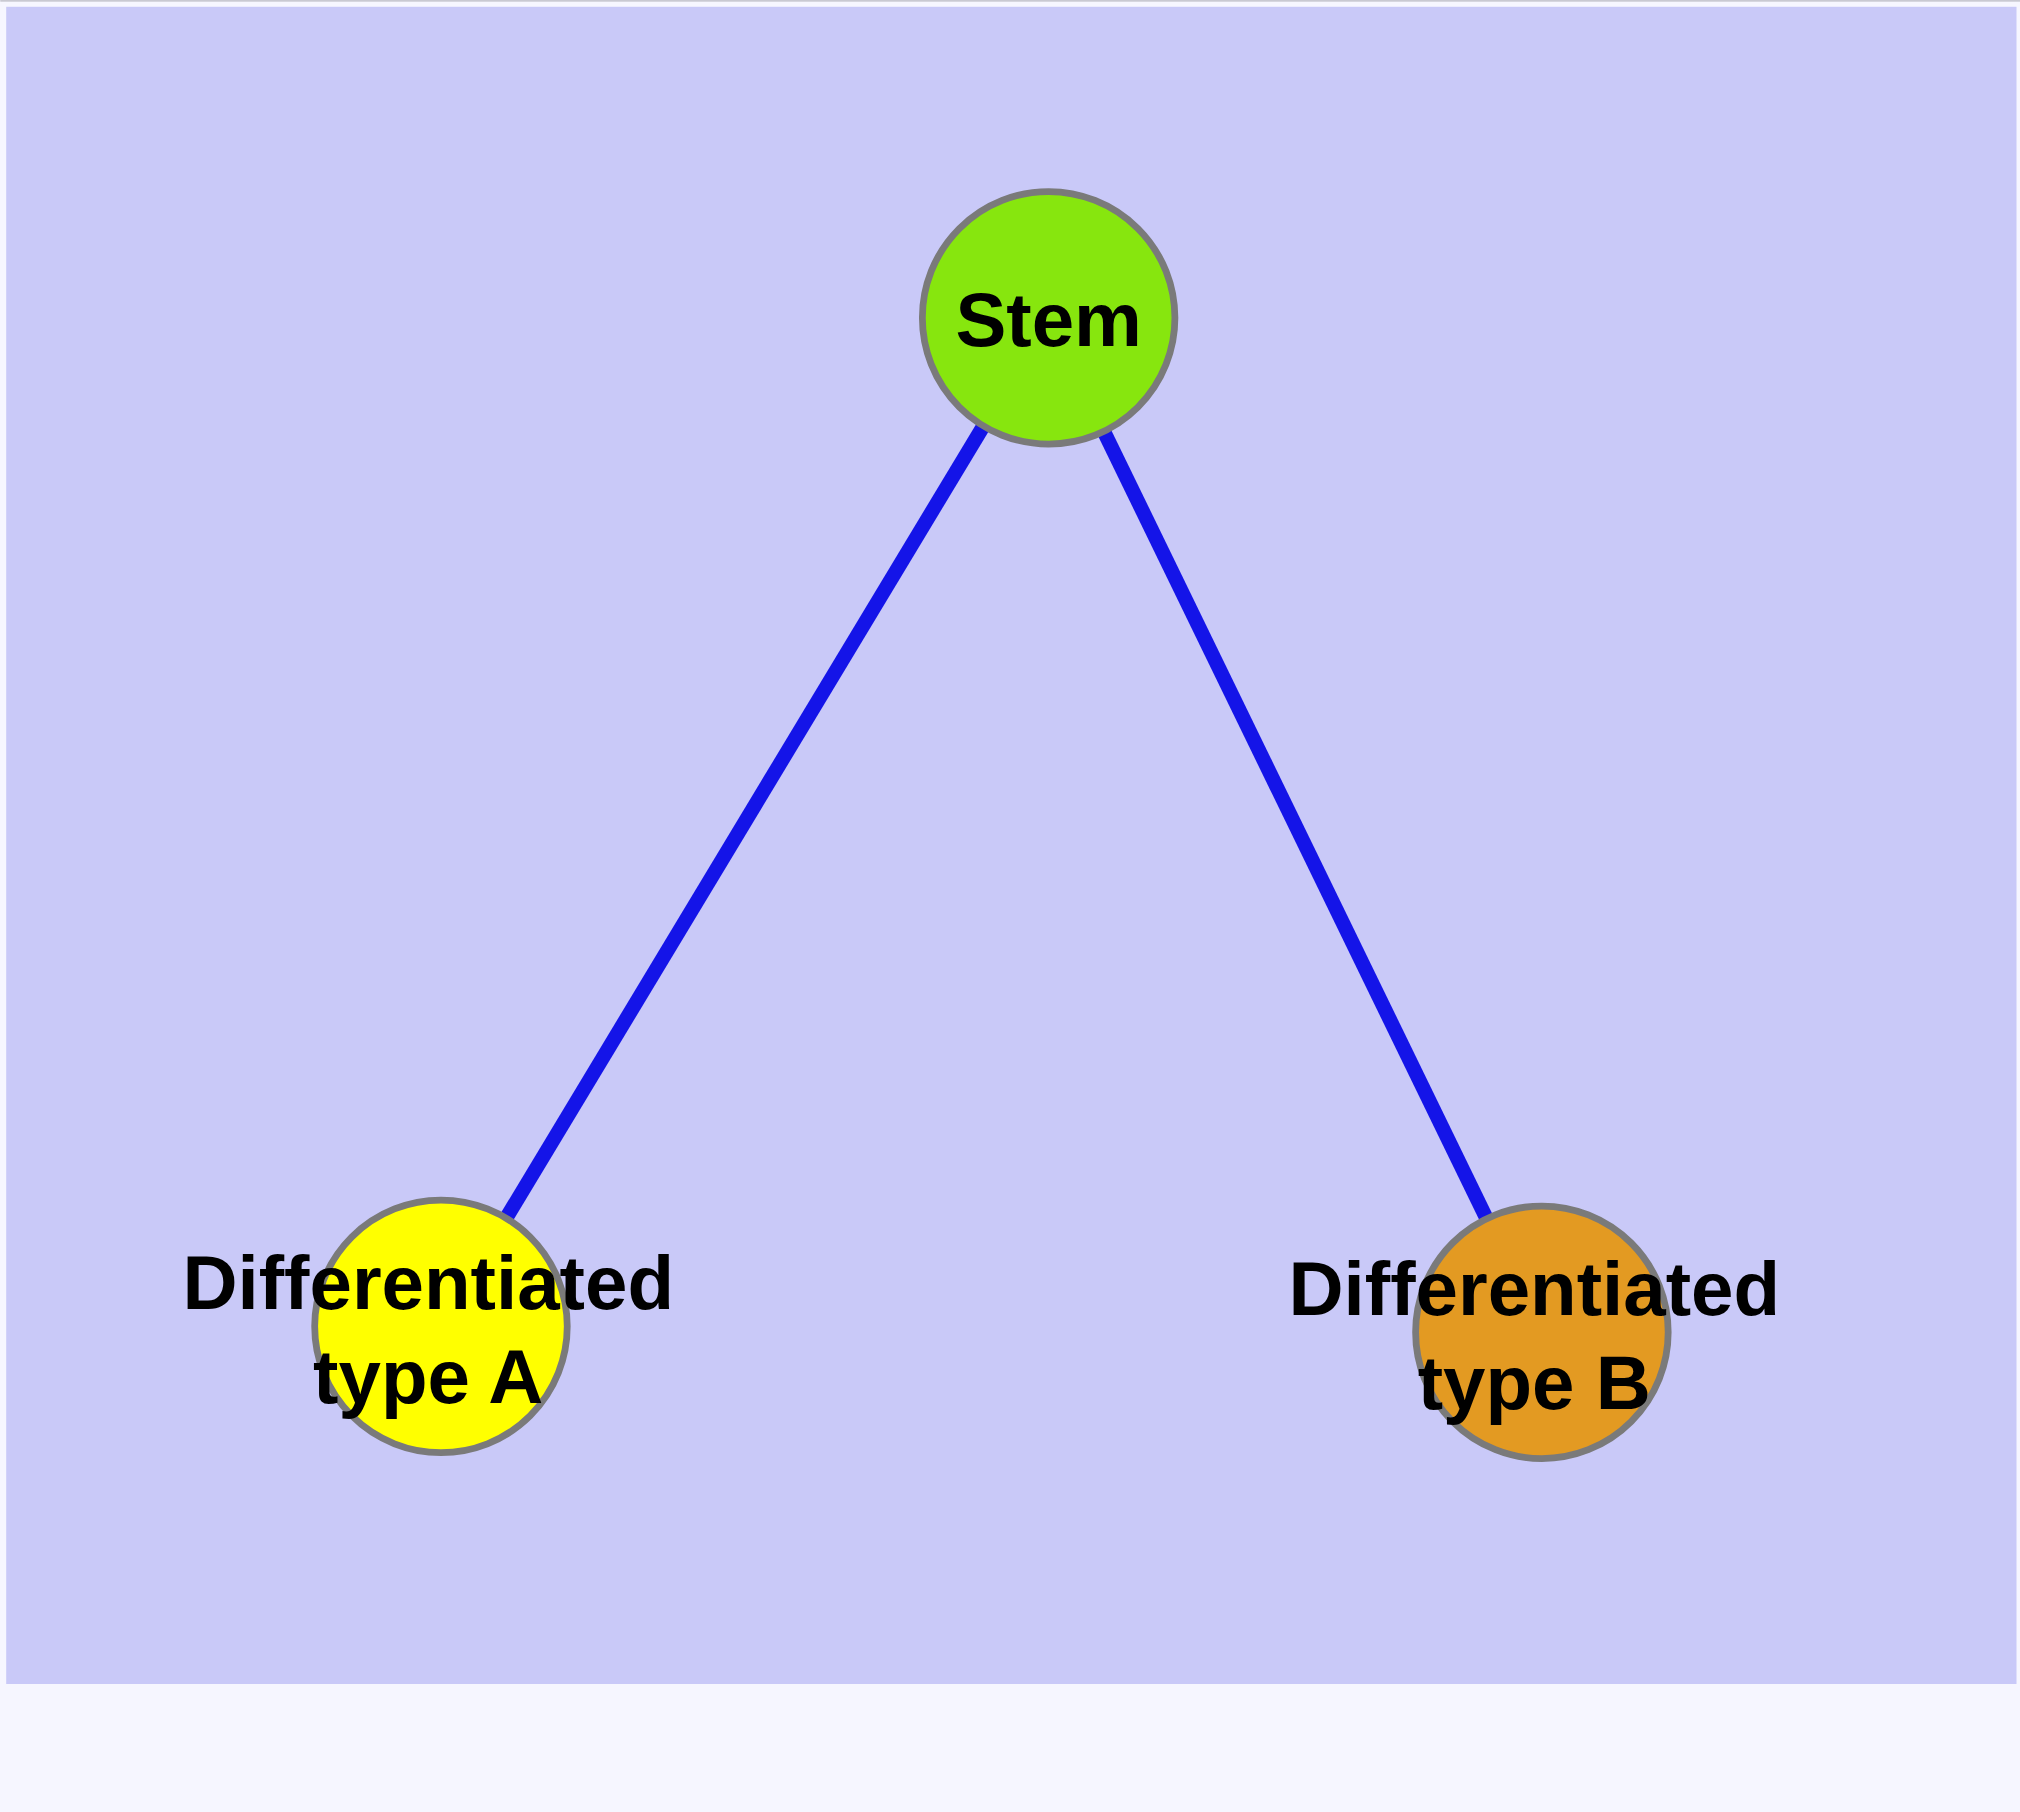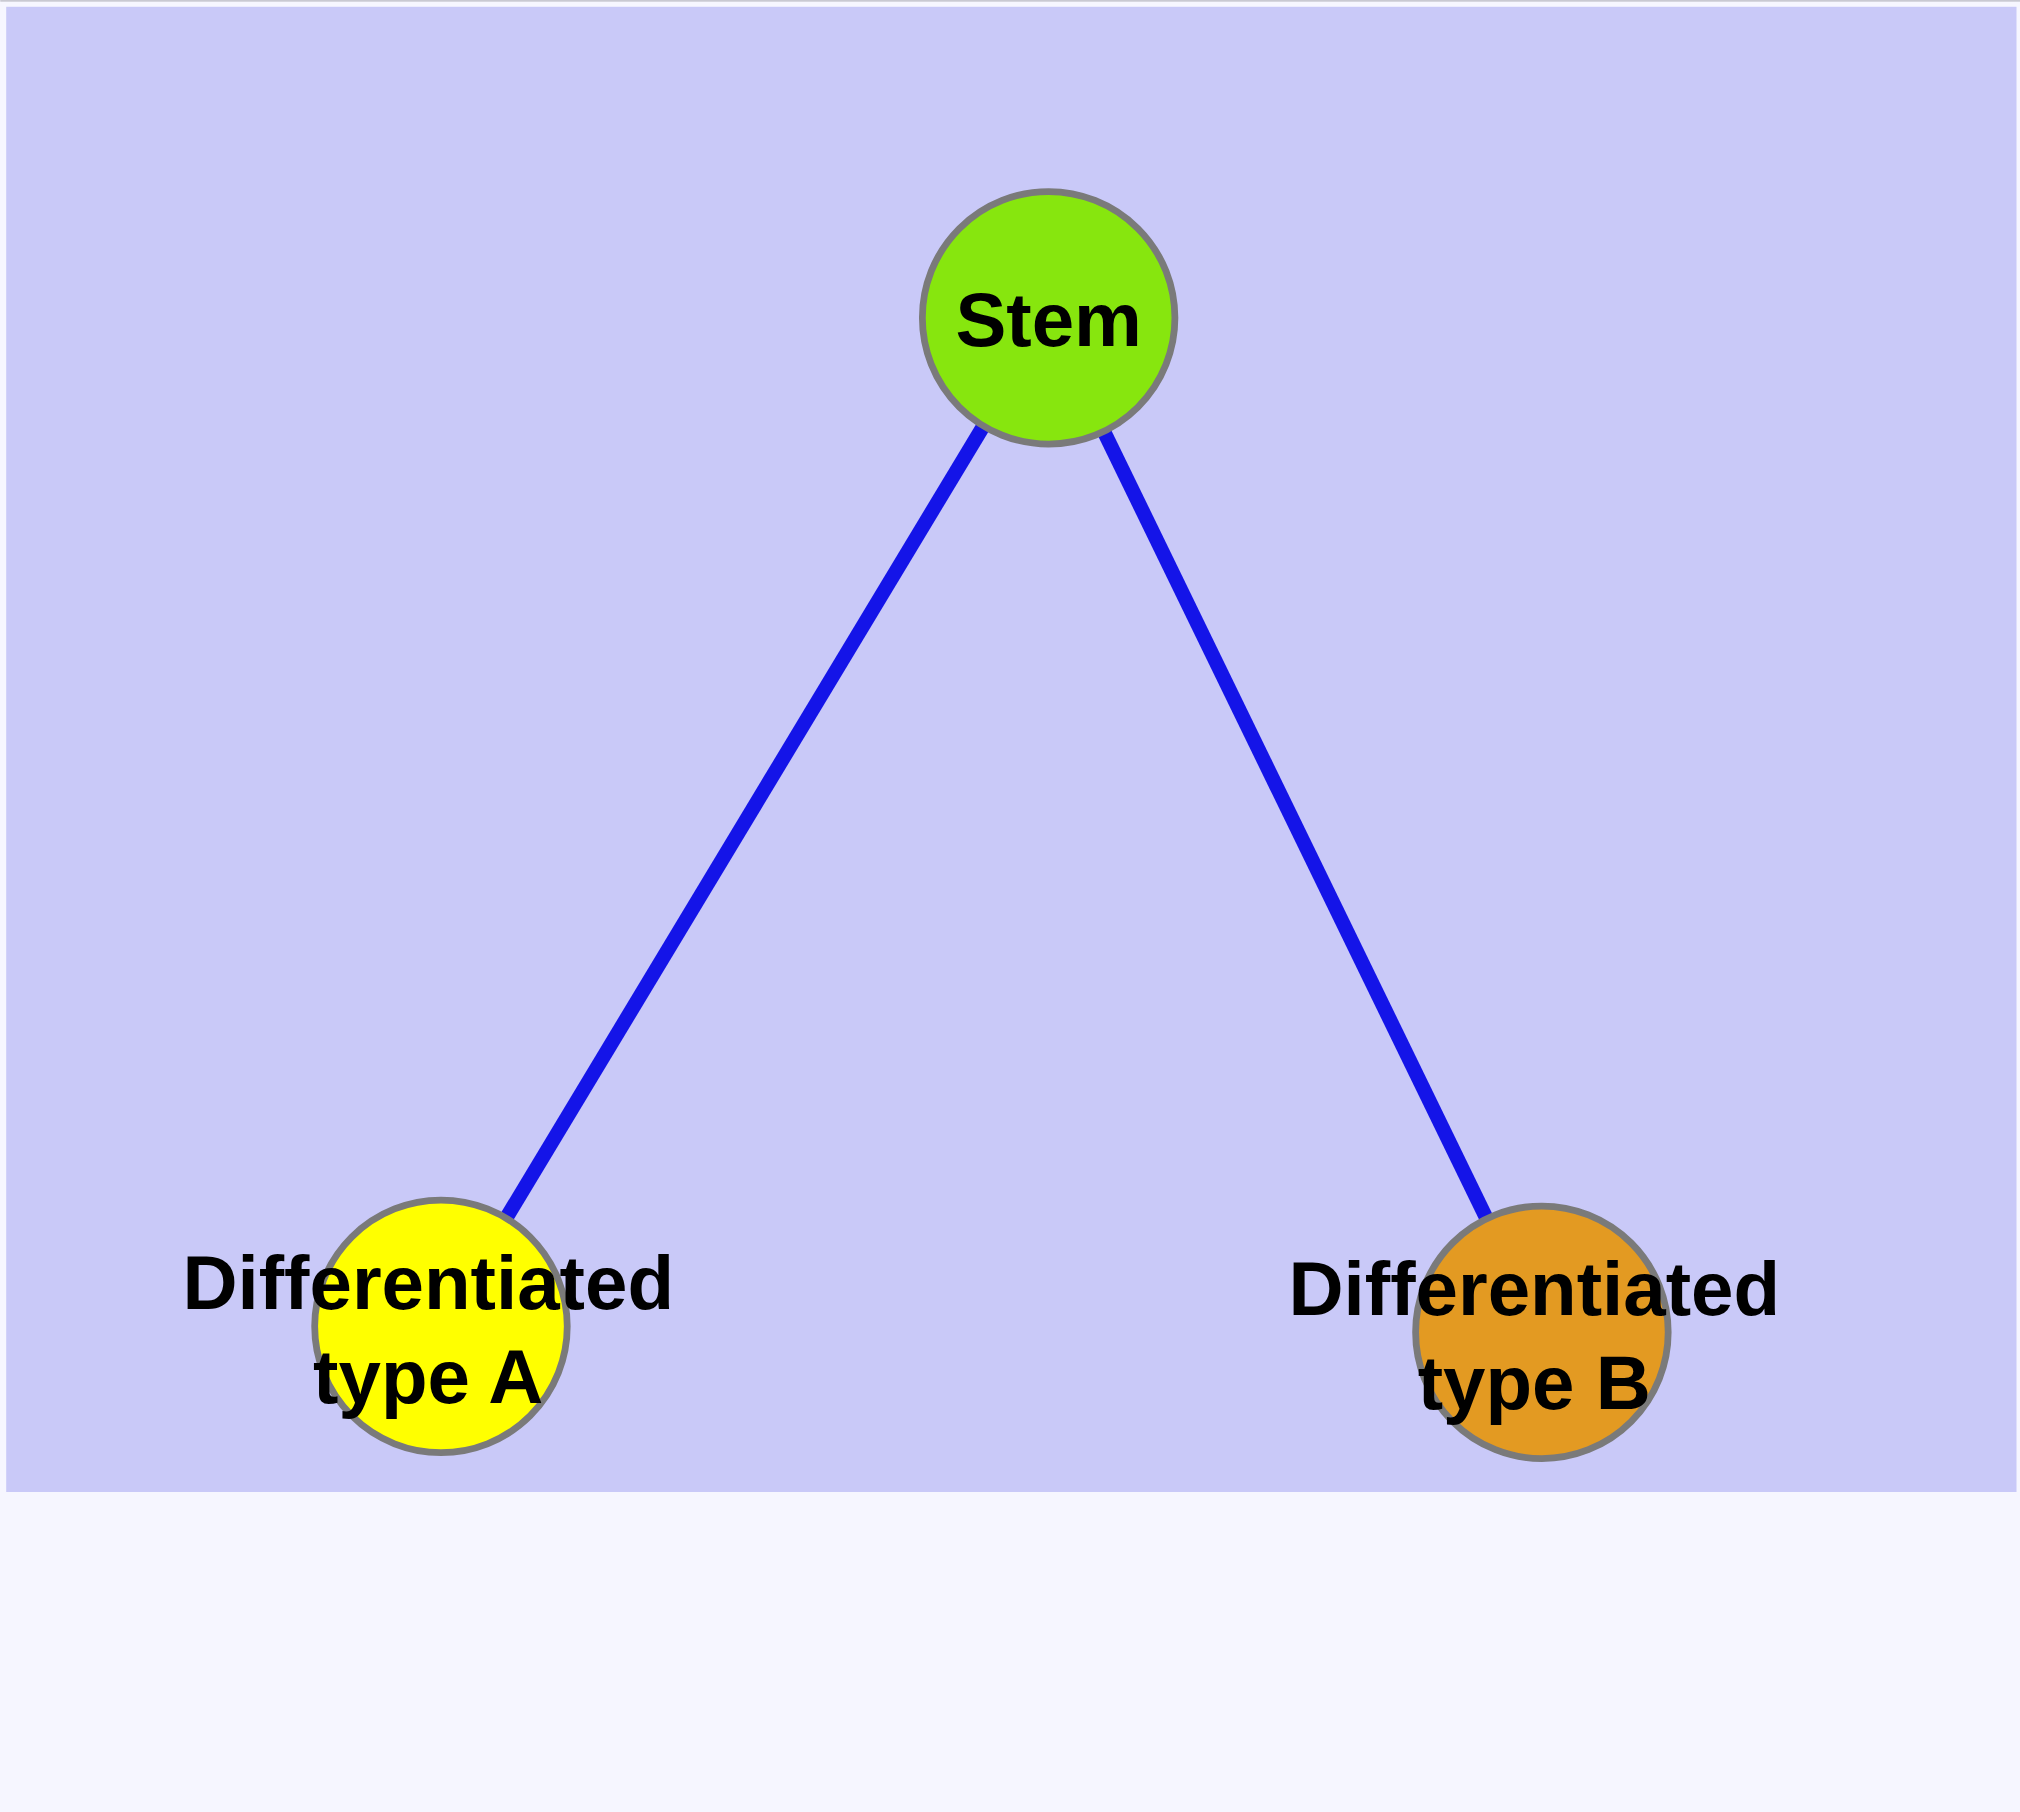--- a/index.html
+++ b/index.html
@@ -3,21 +3,21 @@
 <meta charset="utf-8">
 <style>
   html, body {
     margin: 0;
     padding: 0;
     background: #F6F6FF;
   }
   .canvas {
     position: relative;
     width: 2021px;
-    height: 1492px;
+    height: 1684px;
     overflow: hidden;
   }
   .canvas svg {
     position: absolute;
     inset: 0;
     display: block;
   }
   text.node-label {
     font-family: "Liberation Sans", "DejaVu Sans", sans-serif;
     font-weight: bold;

